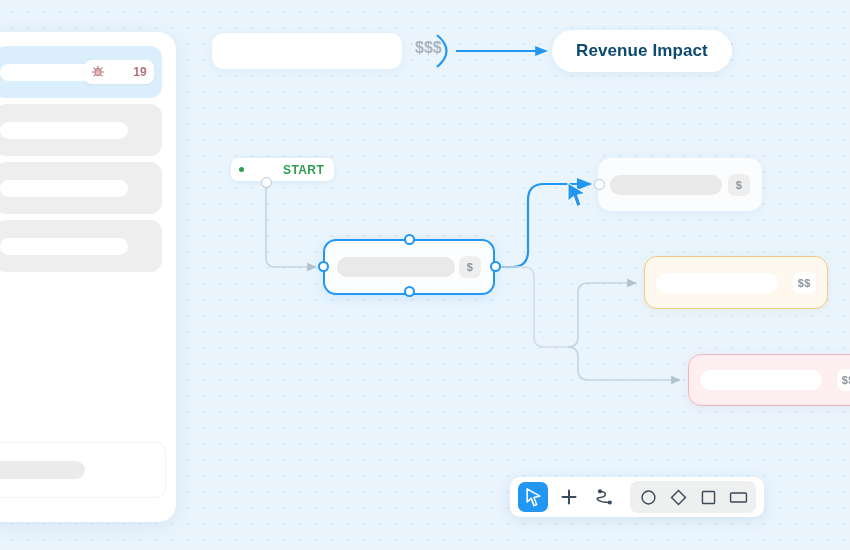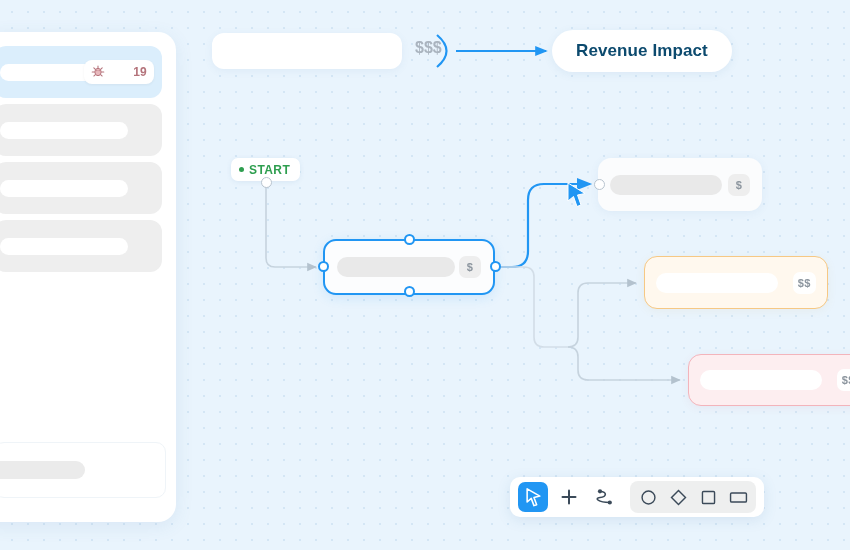--- a/index.html
+++ b/index.html
@@ -165,20 +165,21 @@
     gap: 5px;
     box-shadow: 0 1px 5px rgba(70,120,170,.10);
     z-index: 4;
   }
   #badge-start .dot { width: 5px; height: 5px; border-radius: 50%; background: #2e9e4f; }
   #badge-start .lbl {
     font-size: 12px;
     font-weight: bold;
     color: #2e9e4f;
     letter-spacing: .4px;
+    margin-left: 34px;
   }
 
   
   #node-selected {
     left: 323px; top: 239px;
     width: 172px; height: 56px;
     background: #fcfdfe;
     border: 2px solid #2196f3;
     border-radius: 13px;
     padding: 0 12px;

